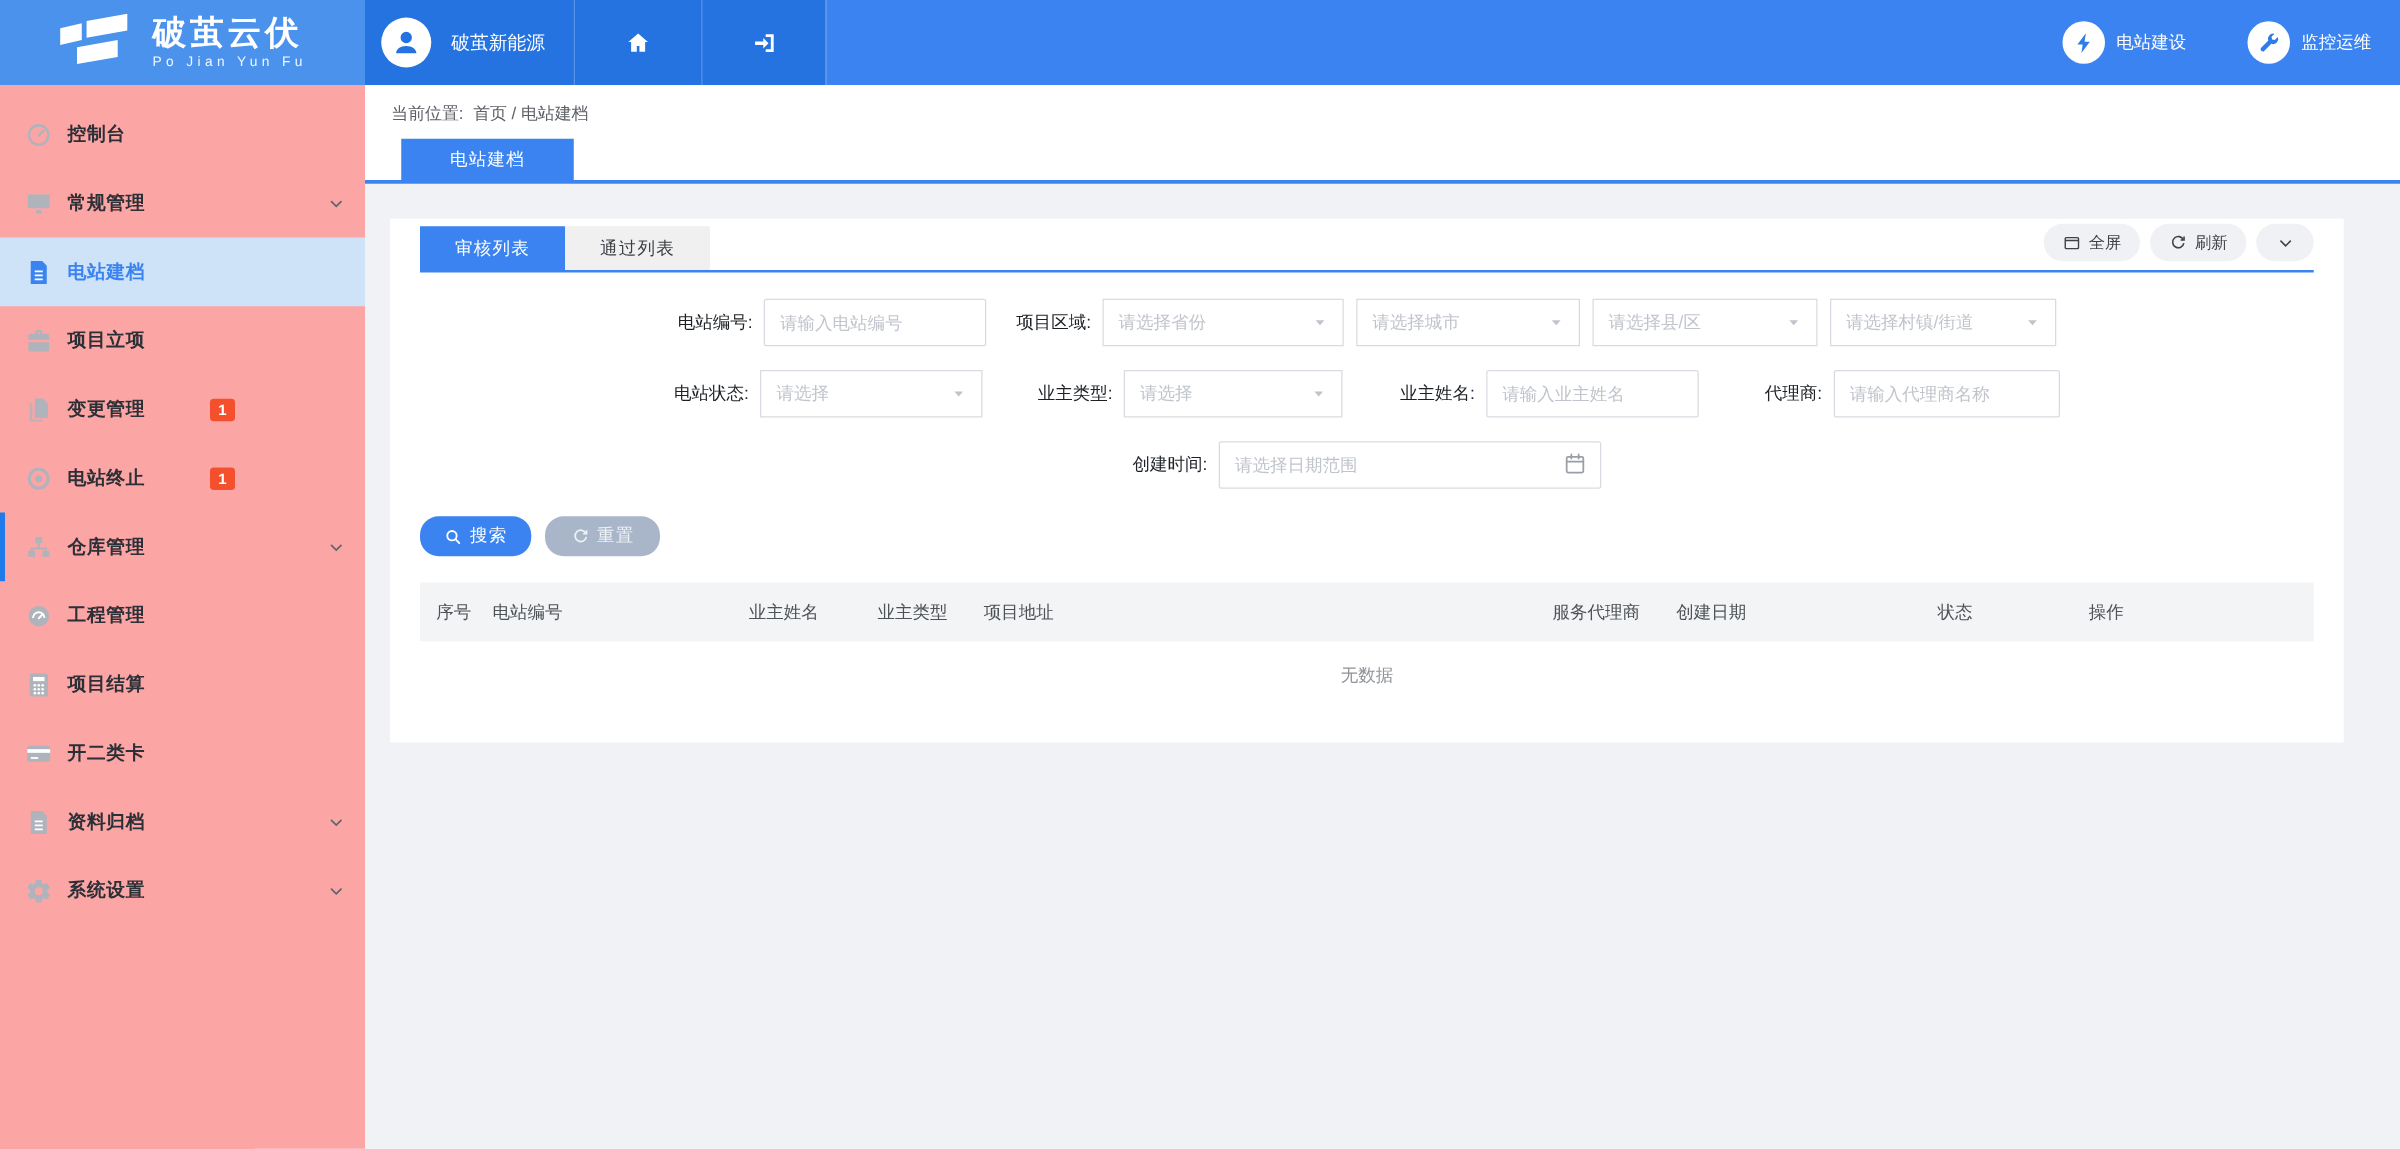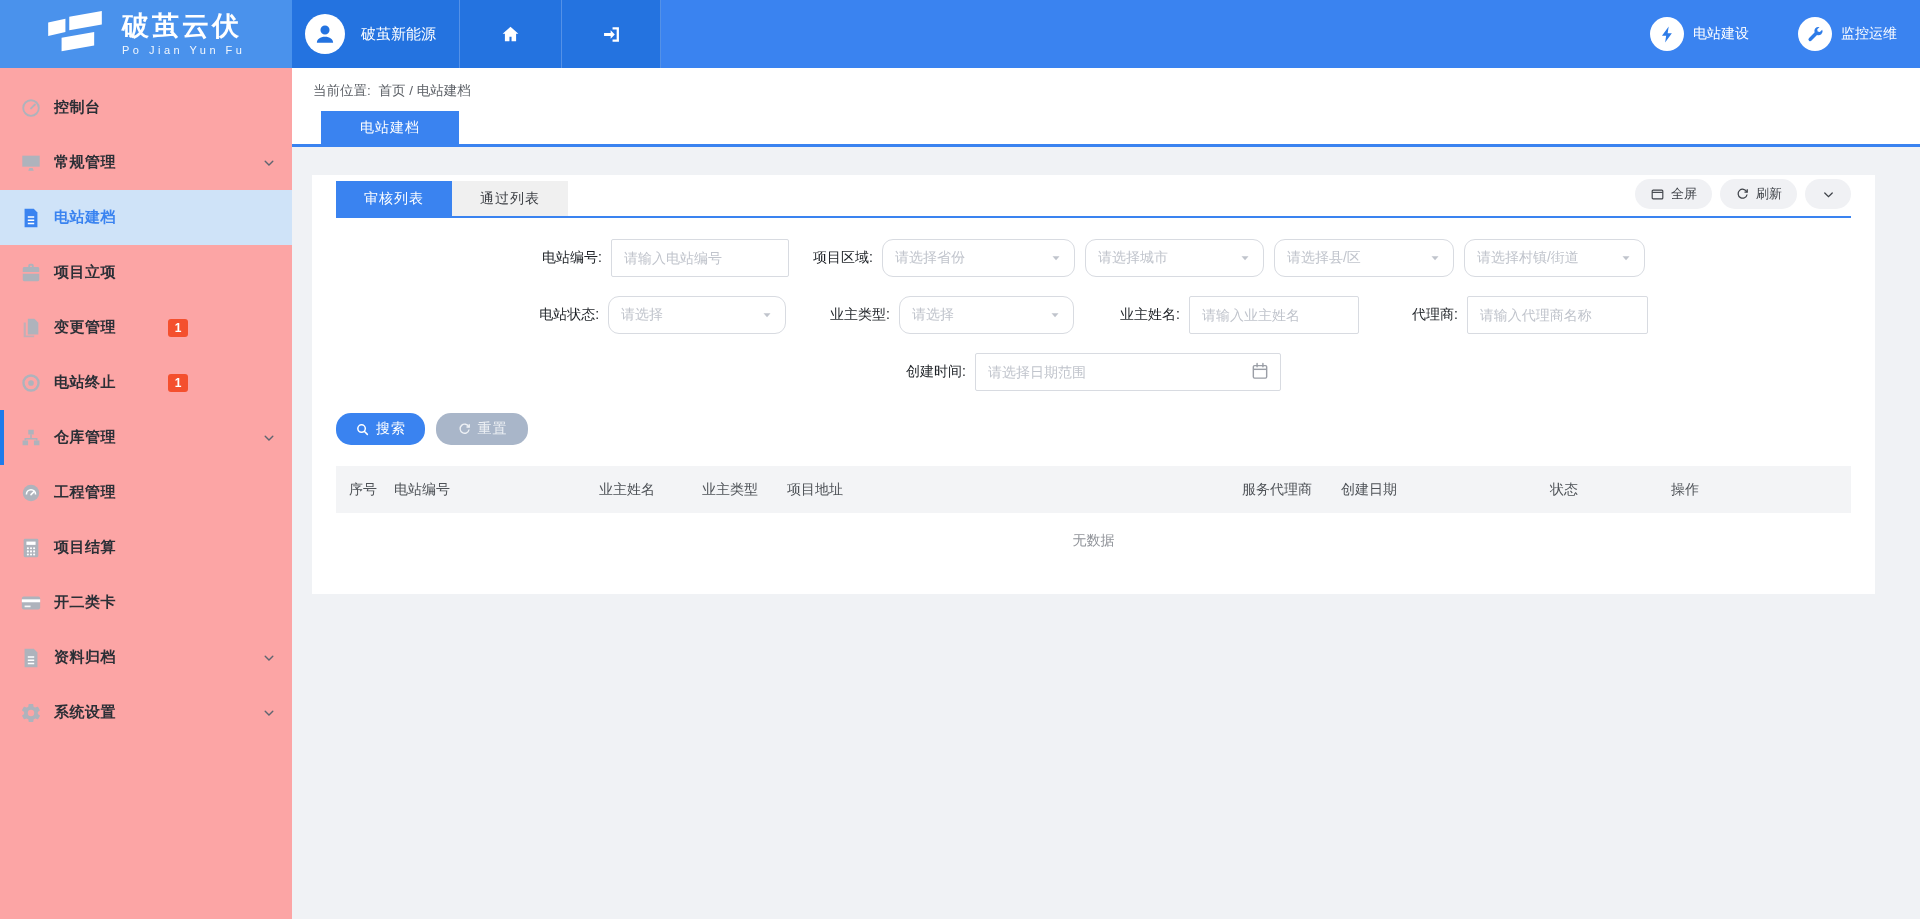--- a/index.html
+++ b/index.html
@@ -70,21 +70,21 @@
   .pill svg { width:15px; height:15px; }
   .pill.caret-only { width:46px; padding:0; justify-content:center; }
 
   
   .form { padding-top:21px; }
   .form-row { display:flex; align-items:center; margin-bottom:19px;justify-content:center; }
   .f-label { font-size:14px; color:#1d2126; margin-right:9px; white-space:nowrap; }
   .f-input { height:38px; border:1px solid #d8dbe1; border-radius:2px; background:#fff; font-size:14px; color:#5f6368;
     padding:0 12px; outline:none; font-family:inherit; }
   .f-input::placeholder { color:#c0c4cc; }
-  .f-select { height:38px; border:1px solid #d8dbe1; border-radius:11px; background:#fff; font-size:14px; color:#c0c4cc;
+  .f-select { height:38px; border:1px solid #d8dbe1; border-radius:0; background:#fff; font-size:14px; color:#c0c4cc;
     display:flex; align-items:center; justify-content:space-between; padding:0 12px; cursor:pointer; }
   .f-select svg { width:12px; height:12px; flex:none; margin-left:8px; }
   .f-date { position:relative; }
   .f-date .f-input { width:306px; padding-right:38px; }
   .f-date .cal-icon { position:absolute; right:11px; top:8px; width:20px; height:20px; color:#9a9ea6; }
   .f-date .cal-icon svg { width:20px; height:20px; }
 
   .btn-row { margin-top:22px; display:flex; gap:11px; }
   .btn { height:32px; border:none; border-radius:15px; font-size:14px; display:flex; align-items:center; justify-content:center;
     gap:6px; cursor:pointer; font-family:inherit; letter-spacing:1px; }

